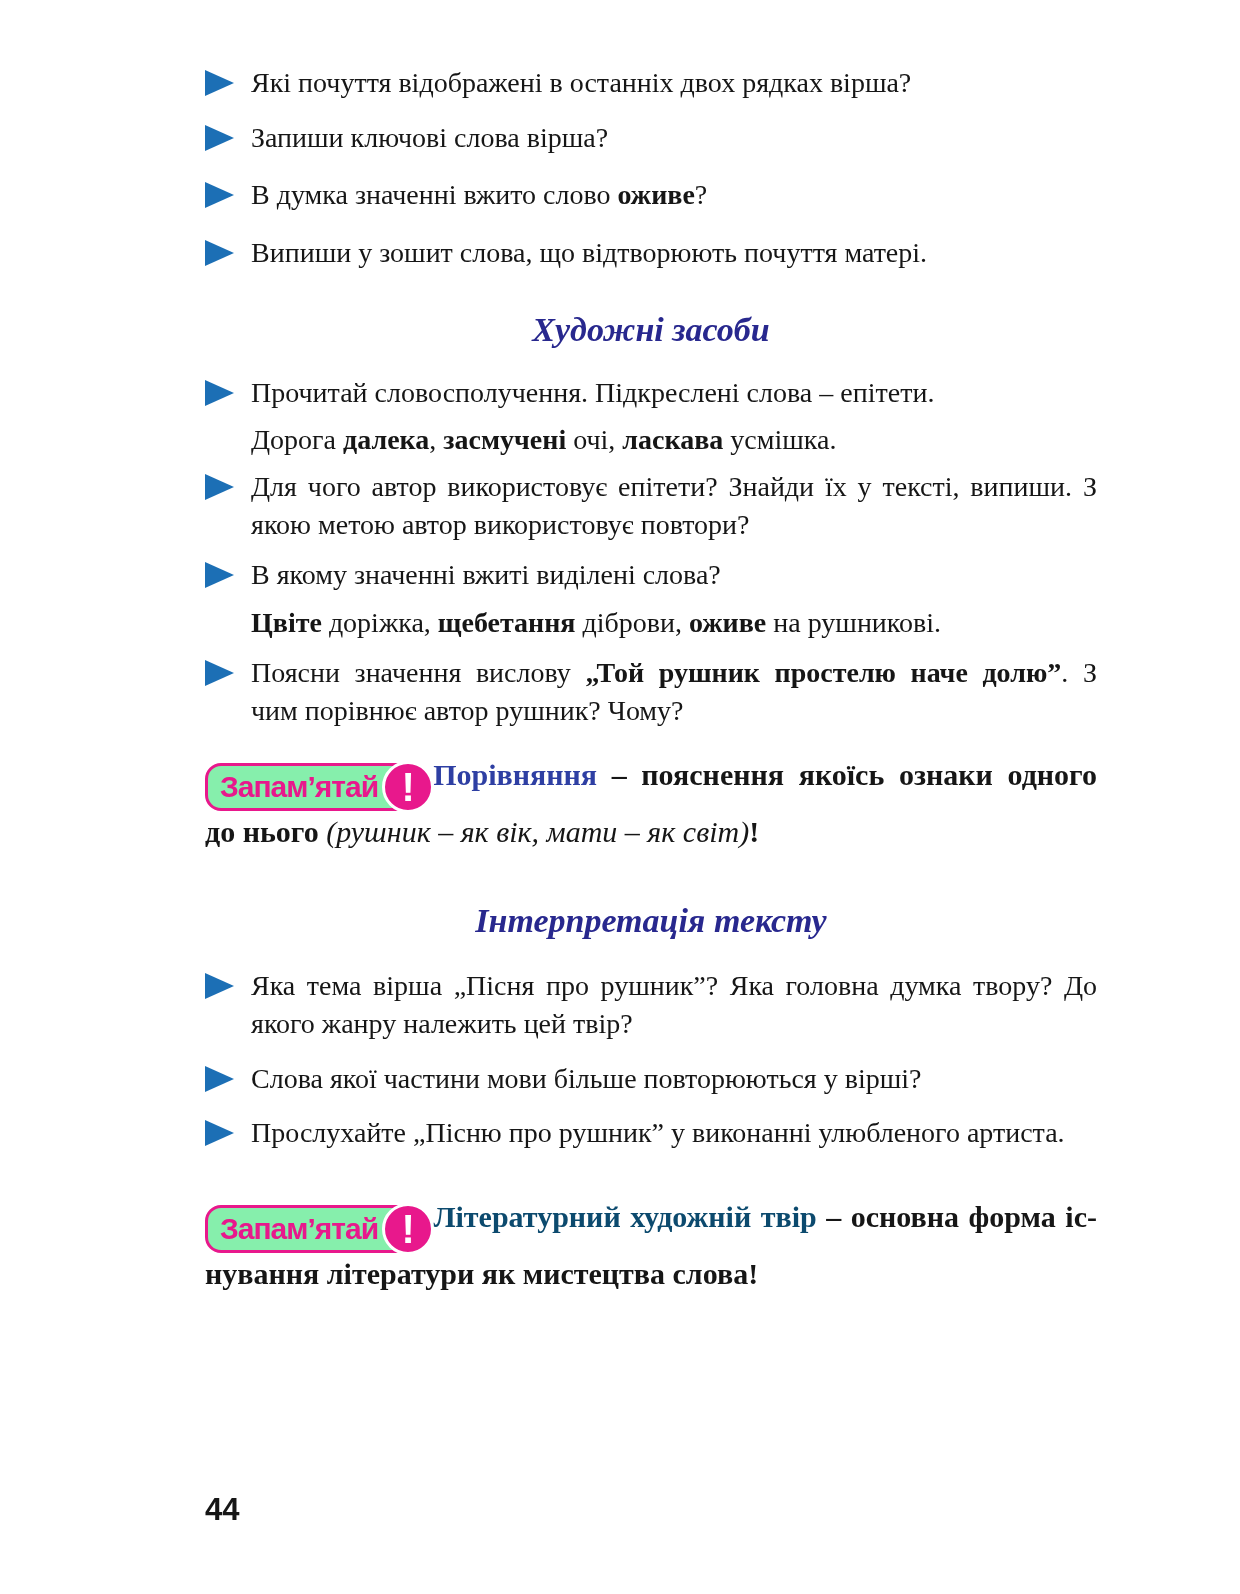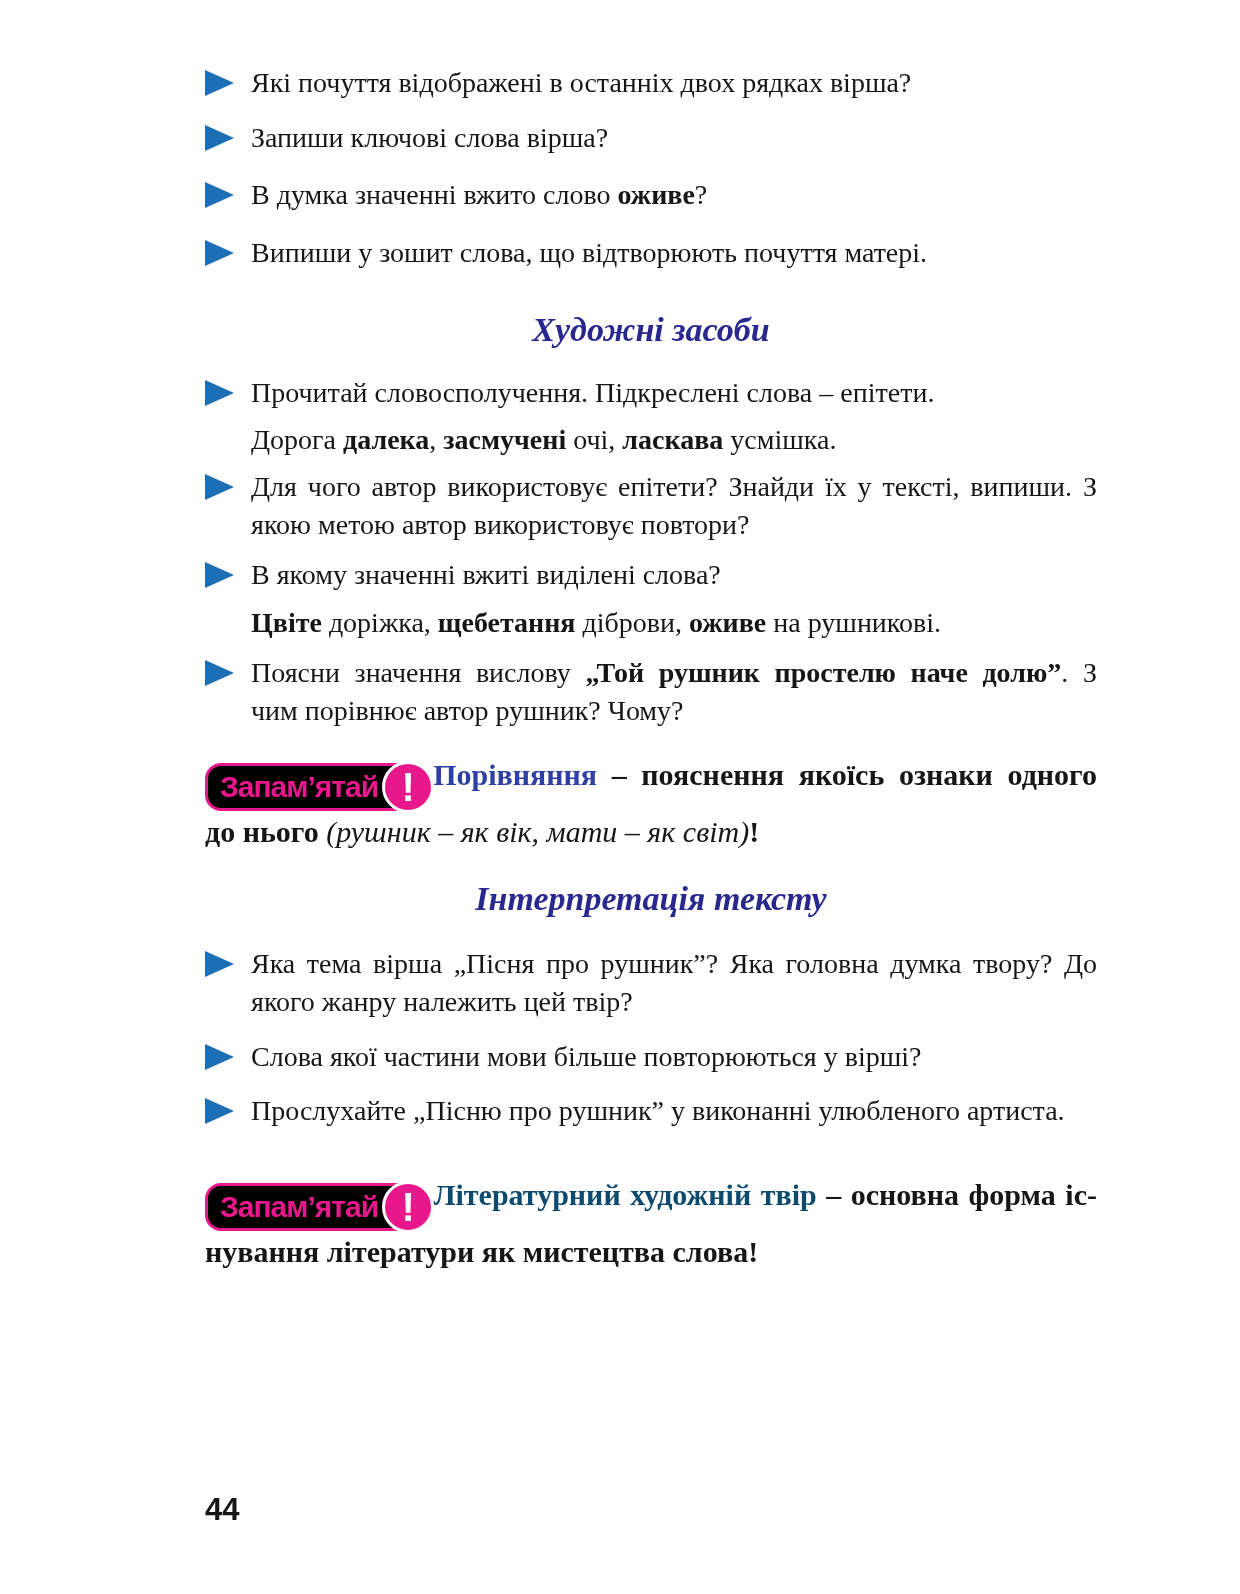--- a/index.html
+++ b/index.html
@@ -63,21 +63,21 @@
   .memo-line{min-height:42px;}
   .memo-badge{
     display:inline-block;
     position:relative;
     border:3px solid var(--badge_pink);
     border-radius:16px;
     padding:0 36px 0 12px;
     height:48px;
     margin-right:16px;
     vertical-align:-12px;
-    background:#000000;
+    background:#86efac;
   }
   .memo-badge-text{
     font-family:"Liberation Sans",sans-serif;
     font-weight:bold;
     font-size:30px;
     line-height:42px;
     letter-spacing:-1px;
     color:var(--badge_pink);
     white-space:nowrap;
   }
@@ -103,21 +103,21 @@
     width:892px;
     font-family:"Liberation Sans",sans-serif;
     font-weight:bold;
     font-size:31px;
     color:var(--text_color);
   }
   .mb17{margin-bottom:17px}.mb19{margin-bottom:19px}.mb20{margin-bottom:20px}
   .mb9{margin-bottom:9px}.mb12{margin-bottom:12px}.mb10{margin-bottom:10px}
   .mb16{margin-bottom:16px}
   .mt24{margin-top:24px}.mt44{margin-top:44px}
-  .h2m{margin-top:24px;margin-bottom:24px}
+  .h2m{margin-top:46px;margin-bottom:24px}
 </style>
 </head>
 <body>
 
 <div class="page">
   <div class="content">
 
     <div class="bullet mb17">
       <span class="tri"></span>
       <div>

